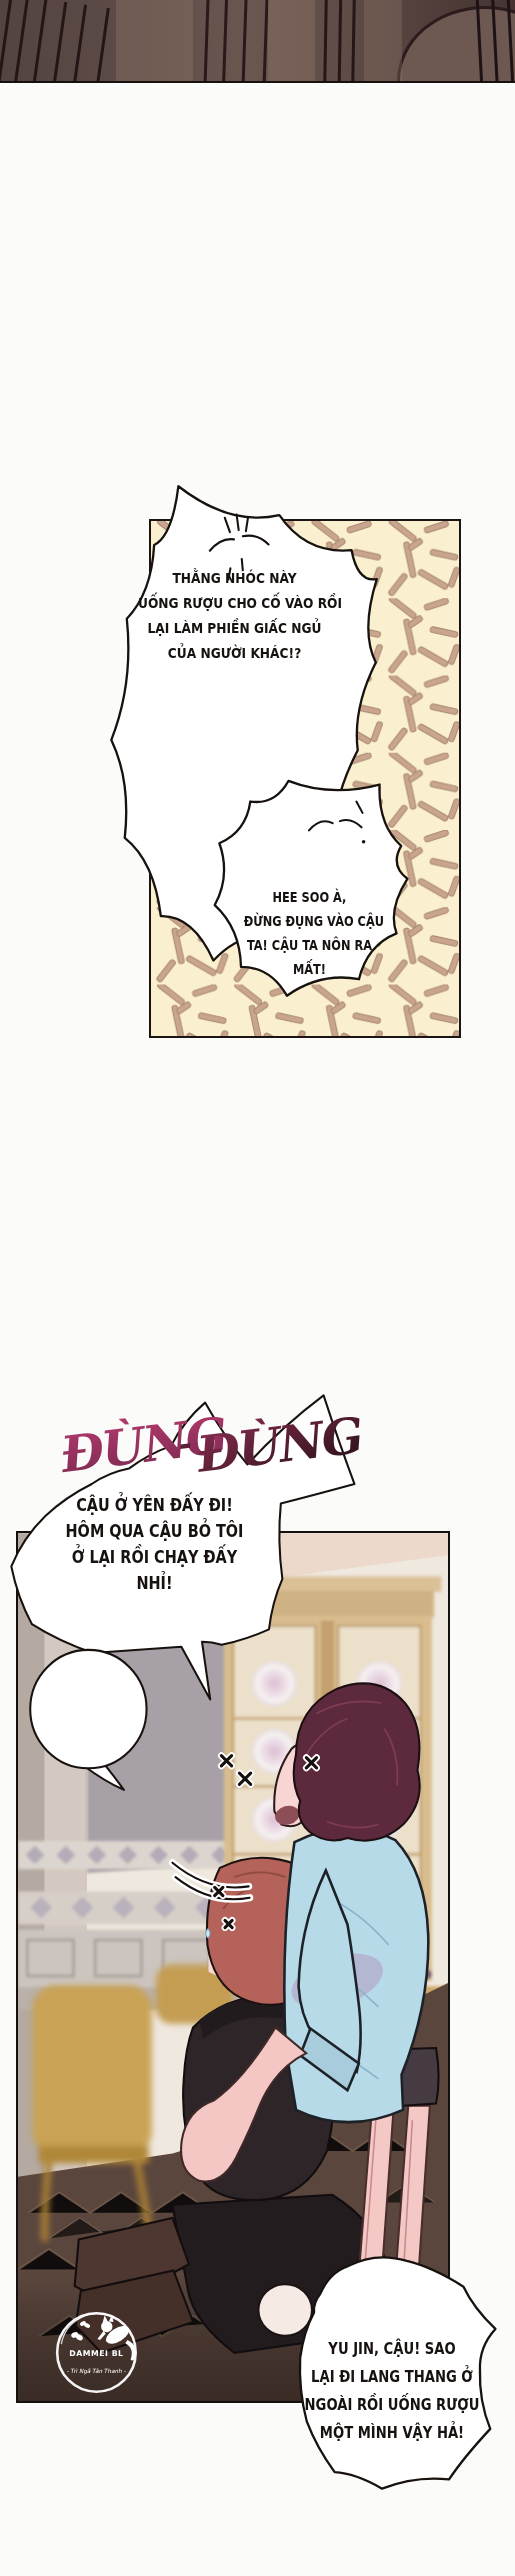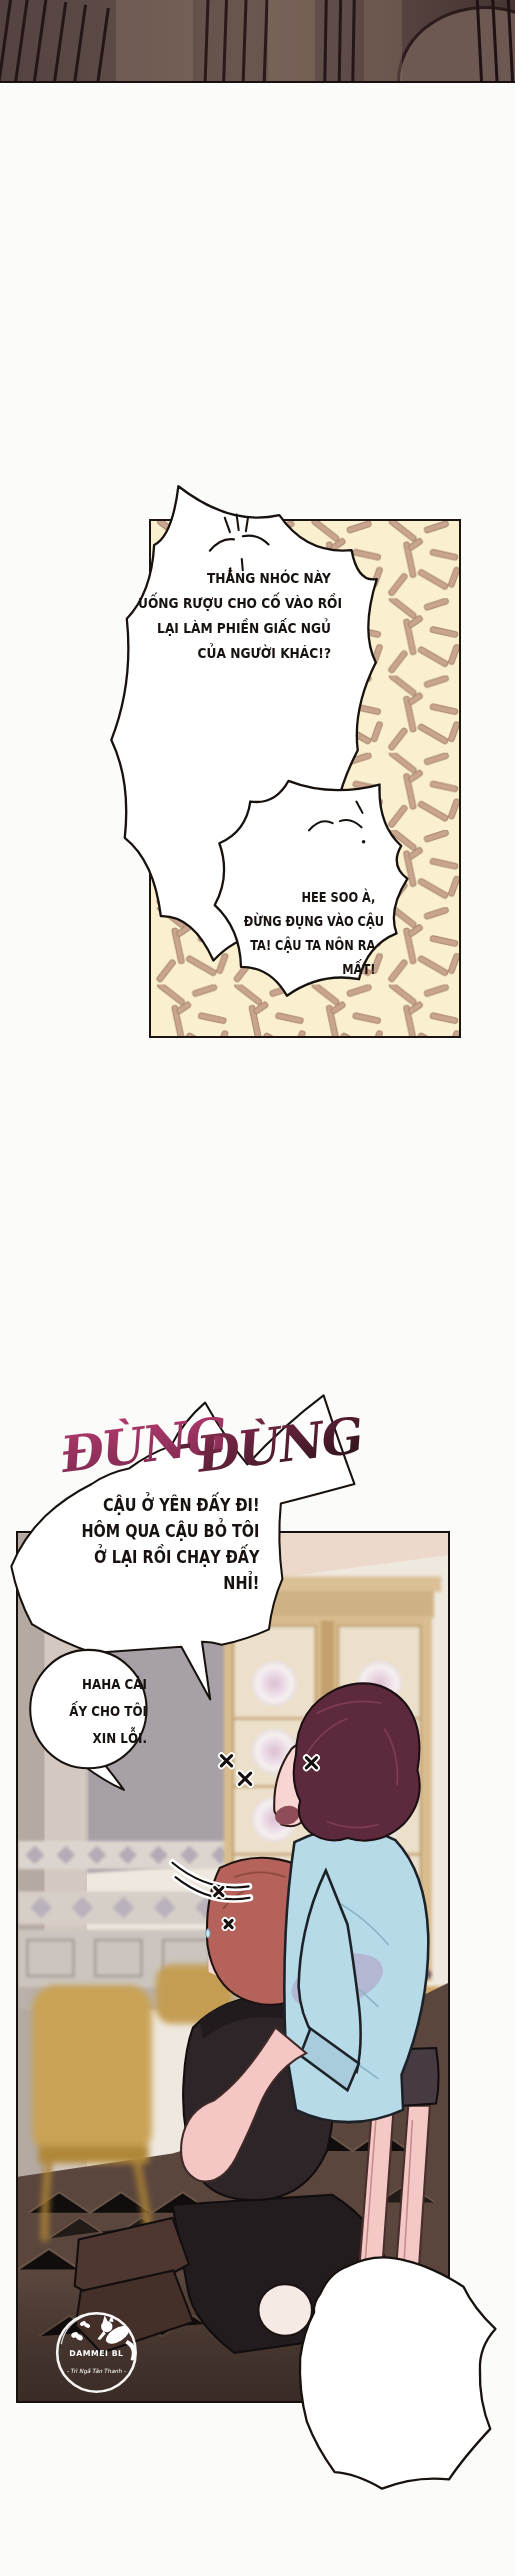--- a/index.html
+++ b/index.html
@@ -31,21 +31,21 @@
   .panel-sprinkle{left:149px;top:519px;width:312px;height:519px;background:#faf0d0;
       border:2.1px solid #1b1410;box-sizing:border-box;}
   .panel-sprinkle svg{display:block;width:100%;height:100%;}
 
   
   .panel-room{left:16px;top:1531px;width:434px;height:872px;border:2.6px solid #15100e;
       box-sizing:border-box;background:#efe8de;overflow:hidden;}
 
   
   .bubble-svg{overflow:visible;}
-  .btxt{position:absolute;color:#17120f;font-weight:bold;text-align:right;}
+  .btxt{position:absolute;color:#17120f;font-weight:bold;text-align:center;}
   .bl{white-space:nowrap;transform:scaleX(.85);transform-origin:50% 50%;}
   .t1{left:121px;top:566px;width:227px;font-size:14.4px;line-height:25px;}
   .t2{left:232px;top:842px;width:155px;font-size:13.4px;line-height:24px;margin-top:44px;}
   .t3{left:31px;top:1492px;width:247px;font-size:17px;line-height:26px;}
   .t4{left:23px;top:1671px;width:134px;font-size:14px;line-height:27px;}
   .t5{left:289px;top:2335px;width:206px;font-size:15.5px;line-height:28px;}
 
   
   .sfx-svg{left:41px;top:1370px;}
   .sfx-svg text{font-family:"DejaVu Serif",serif;font-style:italic;font-weight:bold;letter-spacing:-4px;}
@@ -371,31 +371,32 @@
       <text x="38" y="164" font-size="96" fill="url(#sfxg1)">ĐÙNG</text>
       <text x="266" y="160" font-size="64" fill="#5c1f38">-</text>
       <text x="300" y="196" font-size="96" fill="url(#sfxg2)">ĐÙNG</text>
     </g>
   </svg>
 
   <svg class="abs bubble-svg" style="left:23px;top:1643px;" width="139" height="160" viewBox="0 0 270 310">
     <path d="M150,225 Q180,262 196,285 Q158,268 118,238 Z" fill="#ffffff" stroke="#18120f" stroke-width="4" stroke-linejoin="round"></path>
     <ellipse cx="127" cy="128" rx="113" ry="115" fill="#ffffff" stroke="#18120f" stroke-width="4"></ellipse>
   </svg>
-  <div class="abs btxt t4">
-    <div class="bl">HAHA CÁI</div>
-    <div class="bl">ẤY CHO TÔI</div>
-    <div class="bl">XIN LỖI.</div>
-  </div>
 
   <svg class="abs bubble-svg" style="left:278px;top:2231px;" width="237" height="268" viewBox="0 0 460 520">
     <path d="M82,122 Q100,80 136,68 Q190,40 250,58 Q300,70 360,108 Q380,150 422,190
              Q390,225 392,270 Q390,330 412,384 Q360,440 332,482 Q265,475 202,500
              Q150,470 110,468 Q75,420 56,370 Q40,310 43,246 Q50,195 70,158 Q68,140 82,122 Z" fill="#ffffff" stroke="#18120f" stroke-width="4.5" stroke-linejoin="round"></path>
   </svg>
+  <div class="abs btxt t5">
+    <div class="bl">YU JIN, CẬU! SAO</div>
+    <div class="bl">LẠI ĐI LANG THANG Ở</div>
+    <div class="bl">NGOÀI RỒI UỐNG RƯỢU</div>
+    <div class="bl">MỘT MÌNH VẬY HẢ!</div>
+  </div>
 
   <svg class="abs wm-svg" style="left:52px;top:2308px;" width="93" height="93" viewBox="0 0 180 180">
     <circle cx="86" cy="86" r="76" fill="none" stroke="#ffffff" stroke-width="5" opacity=".95"></circle>
     <path d="M18,70 A72,72 0 0,1 120,18" fill="none" stroke="#ffffff" stroke-width="2.5" opacity=".8"></path>
     <g fill="#ffffff">
       <ellipse cx="127" cy="52" rx="25" ry="13" transform="rotate(-32 127 52)"></ellipse>
       <circle cx="106" cy="36" r="11"></circle>
       <polygon points="98,28 102,14 108,26"></polygon>
       <polygon points="110,26 116,13 119,27"></polygon>
       <path d="M100,44 L88,60 L93,62 L104,50 Z"></path>

